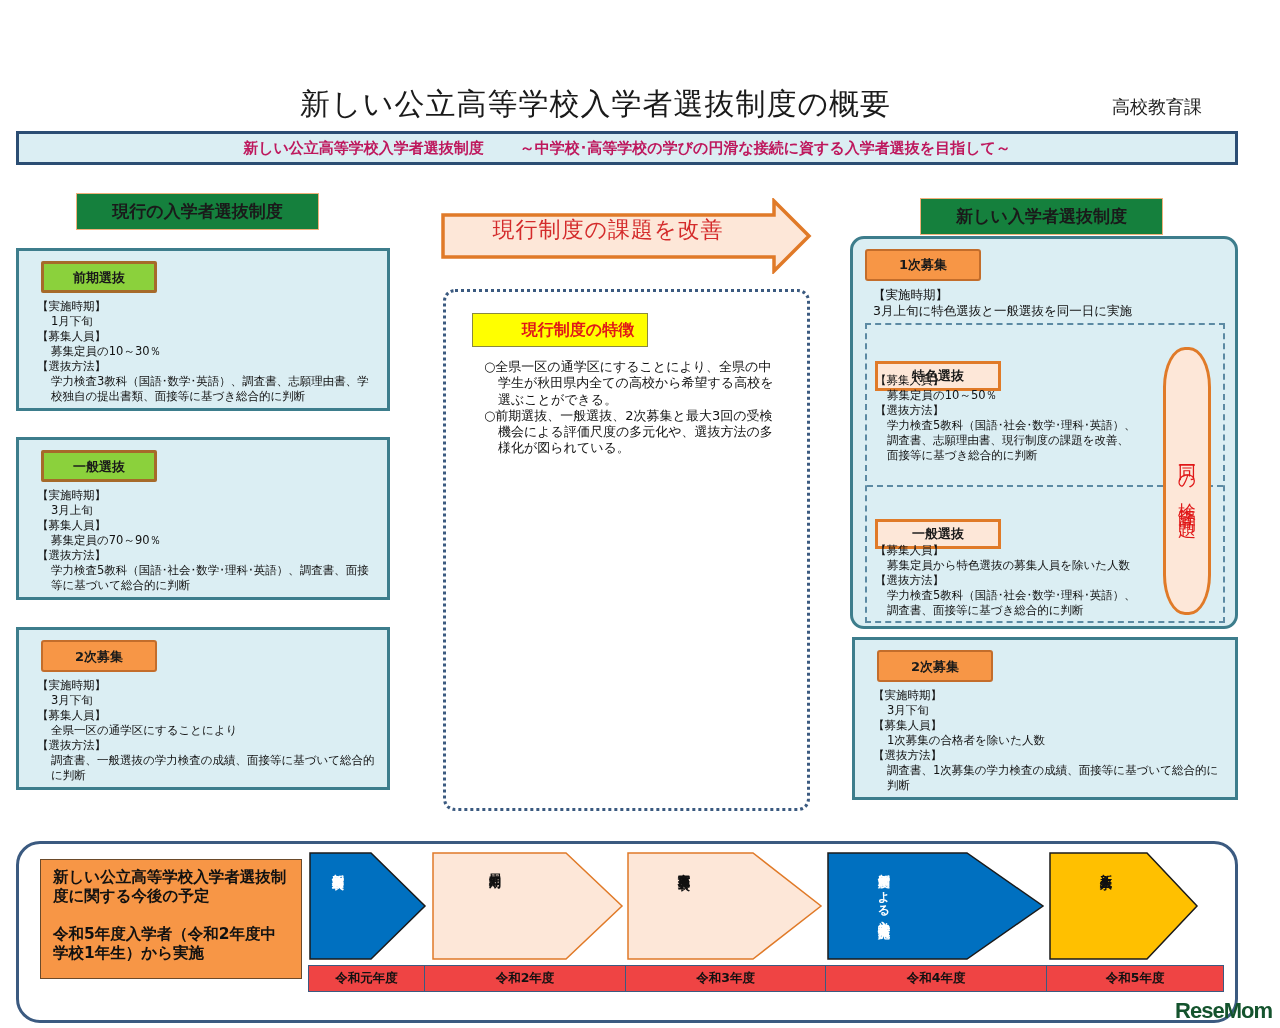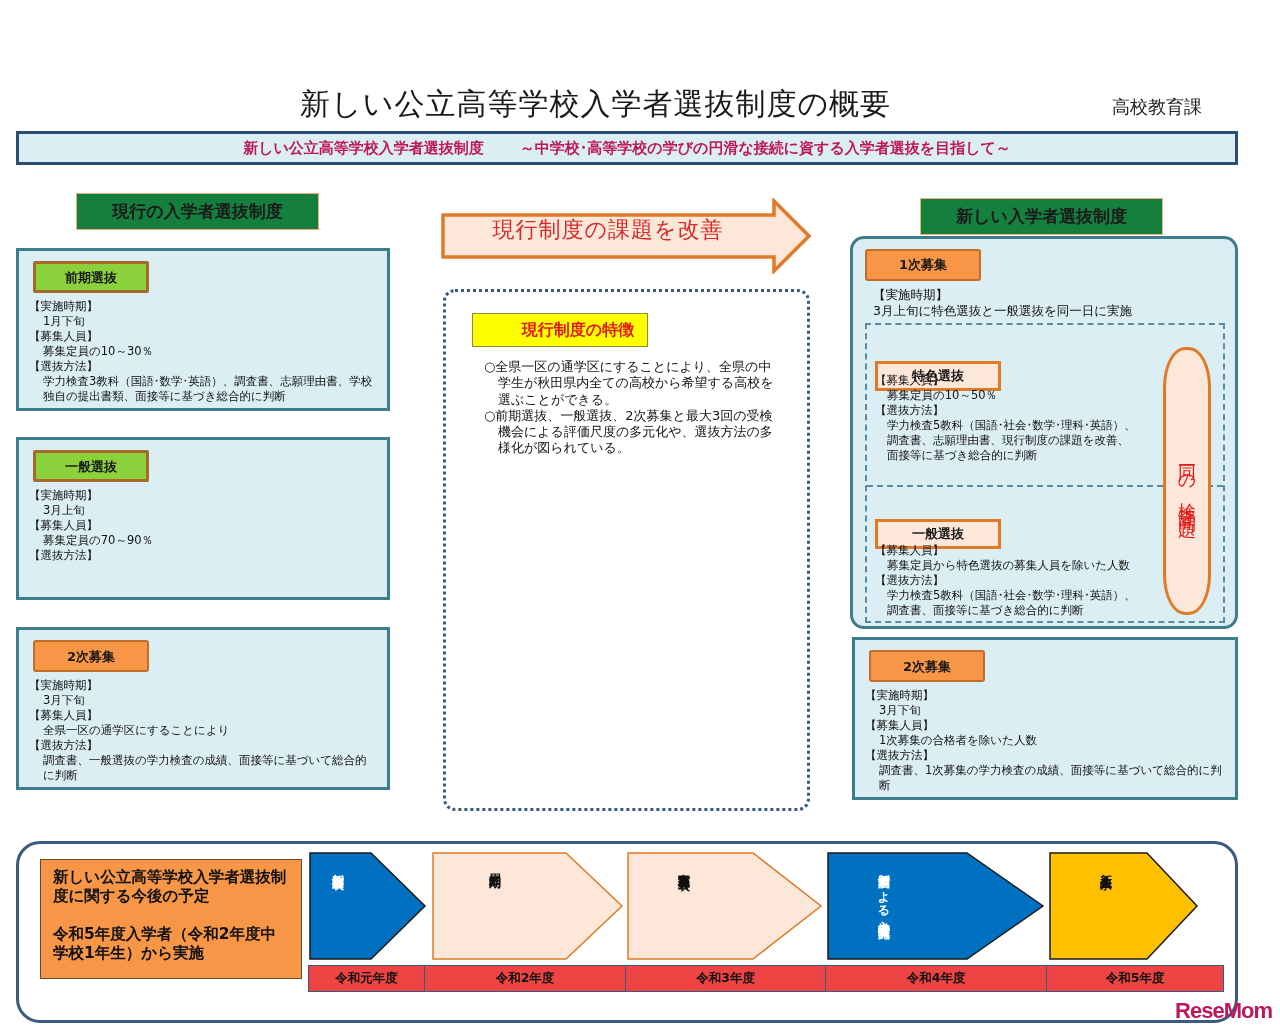--- a/index.html
+++ b/index.html
@@ -27,21 +27,21 @@
     background: #15803d; border: 1.5px solid #f0b07a;
     display: flex; align-items: center; justify-content: center;
     font-size: 17px; font-weight: bold; color: #1a1a1a;
   }
   .lbl-current { left: 76px; top: 193px; width: 243px; height: 37px; }
   .lbl-new { left: 920px; top: 186px; width: 243px; height: 37px; margin-top: 12px; }
 
   
   .card {
     background: #dbeef3; border: 3px solid #3d7d8c;
-    padding: 8px 10px 6px 10px;
+    padding: 8px 10px 6px 18px;
     font-size: 11.5px; line-height: 15px;
   }
   .card-1 { left: 16px; top: 248px; width: 374px; height: 163px; }
   .card-2 { left: 16px; top: 437px; width: 374px; height: 163px; }
   .card-3 { left: 16px; top: 627px; width: 374px; height: 163px; }
 
   .tag {
     display: flex; align-items: center; justify-content: center;
     font-size: 13px; font-weight: bold; color: #1a1a1a;
   }
@@ -145,21 +145,21 @@
     position: absolute; left: 289px; top: 121px; width: 916px; height: 27px;
     display: flex; border: 1.5px solid #3b5a80; background: #ef4444;
   }
   .year-cell {
     height: 100%; display: flex; align-items: center; justify-content: center;
     font-size: 12.5px; font-weight: bold; border-right: 1.5px solid #3b5a80; color: #111;
   }
   .year-cell:last-child { border-right: none; }
 
   .watermark {
-    right: 8px; bottom: 4px; font-size: 22px; font-weight: bold; color: #be185d; letter-spacing: -1px;
+    right: 8px; bottom: 4px; font-size: 22px; font-weight: bold; color: #14532d; letter-spacing: -1px;
     font-family: "Liberation Sans", sans-serif;
   }
 </style>
 </head>
 <body>
 
 <div class="abs main-title">新しい公立高等学校入学者選抜制度の概要</div>
 <div class="abs dept">高校教育課</div>
 
 <div class="abs banner">
@@ -180,20 +180,21 @@
   <div class="field-val">学力検査3教科（国語･数学･英語）、調査書、志願理由書、学校独自の提出書類、面接等に基づき総合的に判断</div>
 </div>
 
 <div class="abs card card-2">
   <div class="tag tag-green">一般選抜</div>
   <div class="field-head">【実施時期】</div>
   <div class="field-val">3月上旬</div>
   <div class="field-head">【募集人員】</div>
   <div class="field-val">募集定員の70～90％</div>
   <div class="field-head">【選抜方法】</div>
+  <div class="field-val">学力検査5教科（国語･社会･数学･理科･英語）、調査書、面接等に基づいて総合的に判断</div>
 </div>
 
 <div class="abs card card-3">
   <div class="tag tag-orange">2次募集</div>
   <div class="field-head">【実施時期】</div>
   <div class="field-val">3月下旬</div>
   <div class="field-head">【募集人員】</div>
   <div class="field-val">全県一区の通学区にすることにより</div>
   <div class="field-head">【選抜方法】</div>
   <div class="field-val">調査書、一般選抜の学力検査の成績、面接等に基づいて総合的に判断</div>

